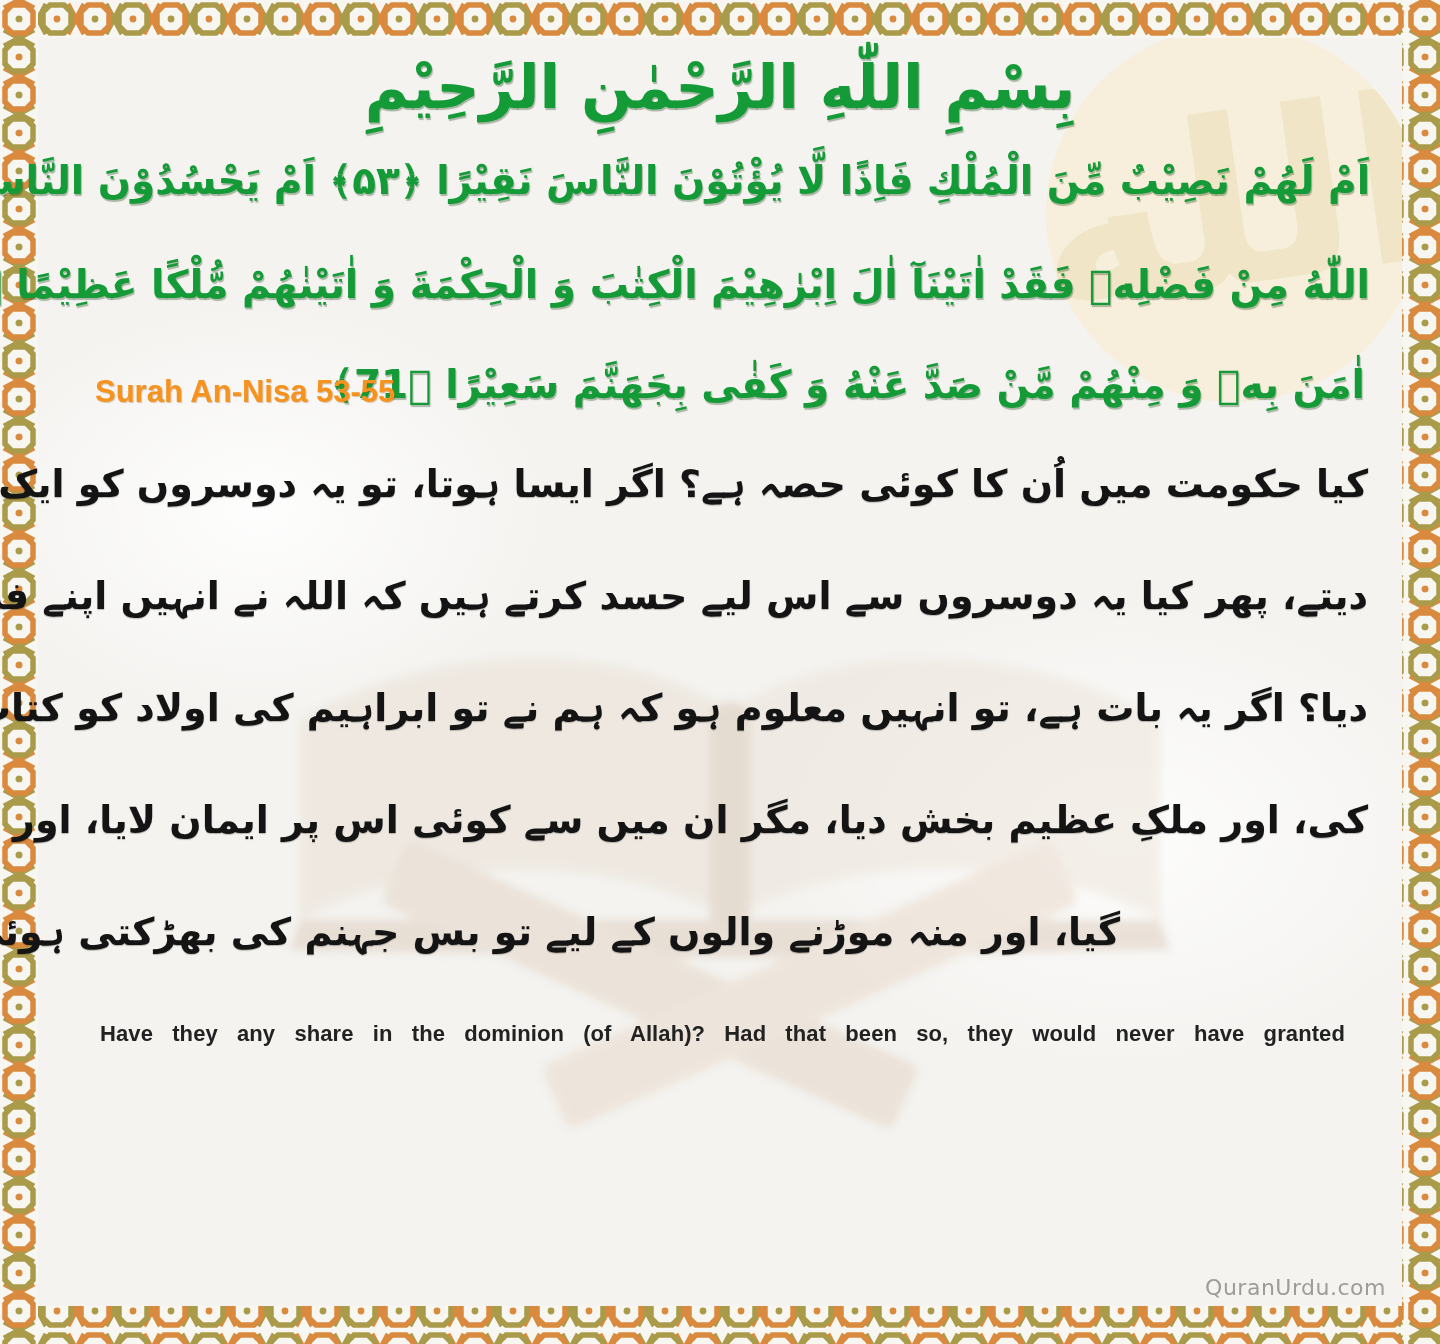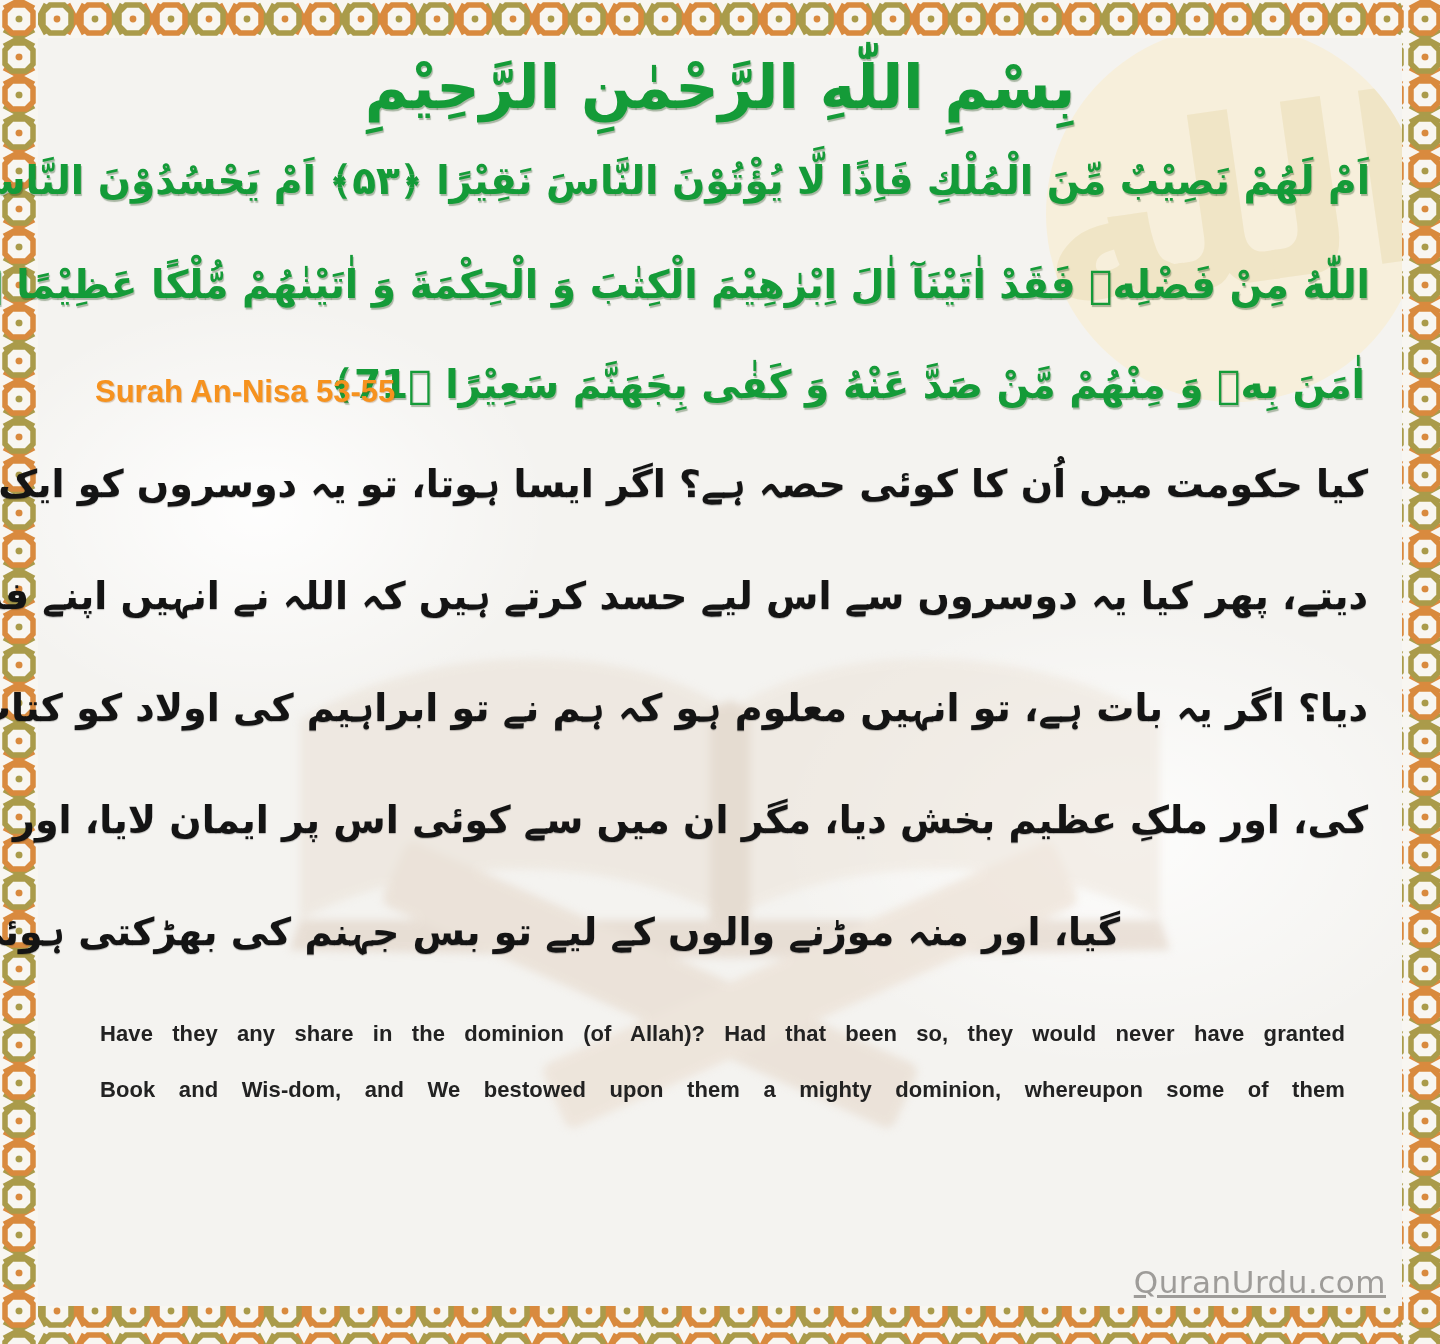--- a/index.html
+++ b/index.html
@@ -85,24 +85,23 @@
     margin: 0; height: 56px; line-height: 56px;
     font-size: 22px; font-weight: bold; color: #222222;
     font-family: "Liberation Sans", sans-serif;
     text-align: justify; text-align-last: justify;
     white-space: normal; letter-spacing: 0.1px;
   }
   .english p.last { text-align-last: left; }
 
   .site-watermark {
     position: absolute; right: 54px; bottom: 44px;
-    font-size: 31px; color: #9e9c99;
+    font-size: 22px; color: #9e9c99;
     font-family: "DejaVu Sans", sans-serif;
     letter-spacing: 0.5px;
-    text-decoration: underline;
   }
 </style>
 </head>
 <body>
 
 <div class="canvas">
 
   <div class="allah-circle">
     <span>الله</span>
   </div>
@@ -154,18 +153,17 @@
   <div class="surah-label">Surah An-Nisa 53-55</div>
 
   <div class="urline ur1" dir="rtl">کیا حکومت میں اُن کا کوئی حصہ ہے؟ اگر ایسا ہوتا، تو یہ دوسروں کو ایک پھوٹی کوڑی تک نہ</div>
   <div class="urline ur2" dir="rtl">دیتے، پھر کیا یہ دوسروں سے اس لیے حسد کرتے ہیں کہ اللہ نے انہیں اپنے فضل سے نواز</div>
   <div class="urline ur3" dir="rtl">دیا؟ اگر یہ بات ہے، تو انہیں معلوم ہو کہ ہم نے تو ابراہیم کی اولاد کو کتاب اور حکمت عطا</div>
   <div class="urline ur4" dir="rtl">کی، اور ملکِ عظیم بخش دیا، مگر ان میں سے کوئی اس پر ایمان لایا، اور کوئی اس سے منہ موڑ</div>
   <div class="urline ur5" dir="rtl">گیا، اور منہ موڑنے والوں کے لیے تو بس جہنم کی بھڑکتی ہوئی آگ ہی کافی ہے۔</div>
 
   <div class="english">
     <p>Have they any share in the dominion (of Allah)? Had that been so, they would never have granted</p>
-    <p>Book and Wis-dom, and We bestowed upon them a mighty dominion, whereupon some of them</p>
   </div>
 
   <div class="site-watermark">QuranUrdu.com</div>
 
 </div>
 
 </body></html>

